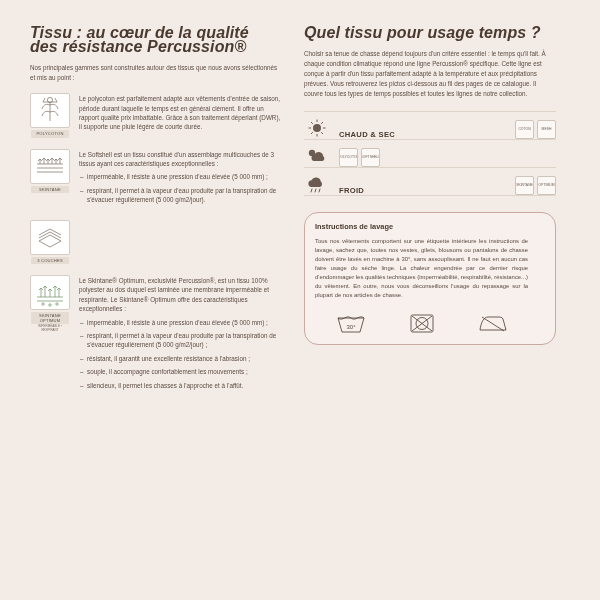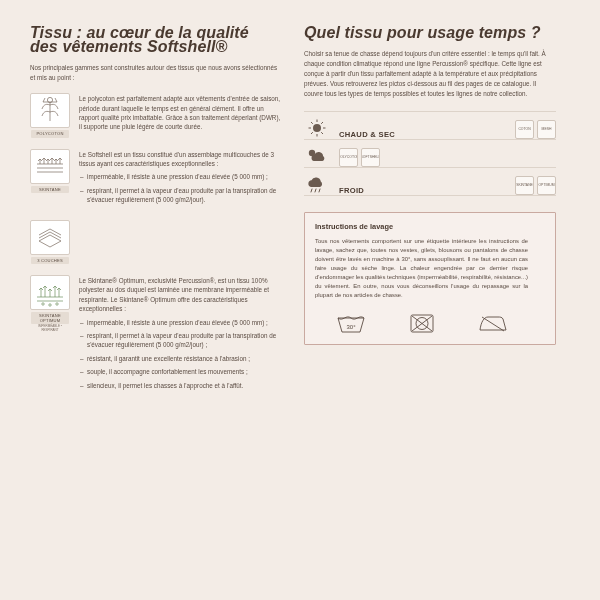--- a/index.html
+++ b/index.html
@@ -171,21 +171,21 @@
     color: #6b5b50;
     text-align: center;
     line-height: 4px;
     overflow: hidden;
   }
 
   
   .wash-box {
     border: 0.8px solid #c9a9a0;
     background: #f7f0ec;
-    border-radius: 1px;
+    border-radius: 14px;
     padding: 9px 27px 8px 10px;
   }
   .wash-title {
     font-size: 7.4px;
     font-weight: bold;
     color: #4a3a30;
     margin: 0 0 6px 0;
   }
   .wash-text {
     font-size: 5.9px;
@@ -209,21 +209,21 @@
 </head>
 <body>
 
 <div class="page">
   <div class="columns">
 
     <div class="col col-left">
 
       <h2 class="section-title">
         <span>Tissu : au cœur de la qualité</span><br>
-        <span>des vêtements Softshell®</span>
+        <span>des résistance Percussion®</span>
       </h2>
 
       <p class="intro">Nos principales gammes sont construites autour des tissus que nous avons sélectionnés et mis au point :</p>
 
       <div class="fabric">
         <div class="badge">
           <div class="badge-art">
             <svg width="38" height="33" viewBox="0 0 38 33">
               <g stroke="#7a6a5e" stroke-width="0.7" fill="none">
                 <path d="M19 6 L19 27 M19 11 C14 9 12 12 11 15 M19 11 C24 9 26 12 27 15 M19 18 C14 16 12 19 11 22 M19 18 C24 16 26 19 27 22"></path>

